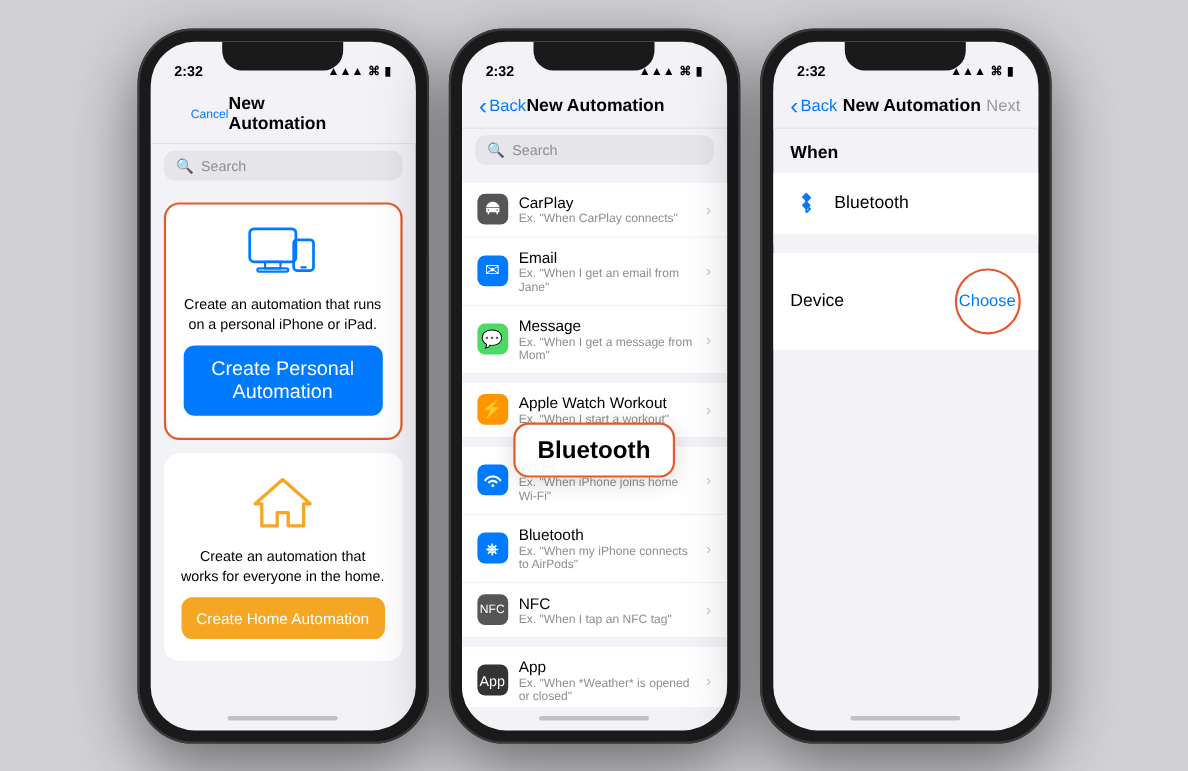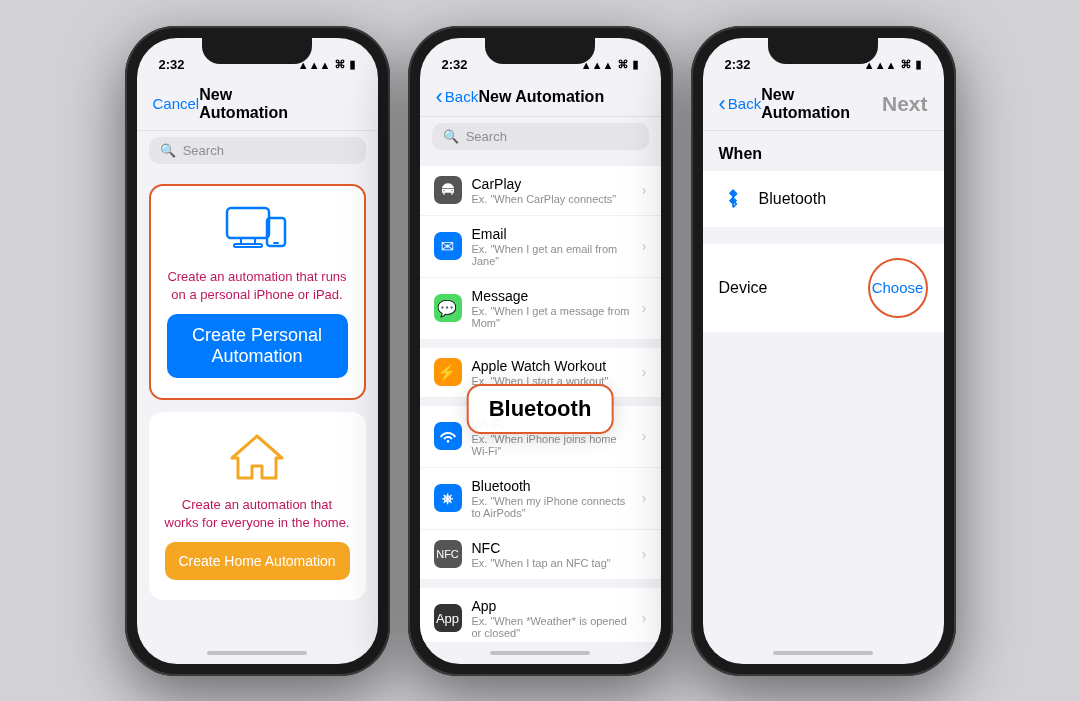--- a/index.html
+++ b/index.html
@@ -81,29 +81,30 @@
       flex-shrink: 0;
     }
 
     .nav-title {
       font-size: 16px;
       font-weight: 600;
       color: #000;
     }
 
     .nav-btn-blue {
-      font-size: 15px;
+      font-size: 11px;
       color: #007aff;
       font-weight: 400;
+      margin-left: 21px;
     }
 
     .nav-btn-gray {
-      font-size: 21px;
+      font-size: 15px;
       color: #999;
-      font-weight: 700;
+      font-weight: 400;
     }
 
     .nav-back {
       display: flex;
       align-items: center;
       font-size: 15px;
       color: #007aff;
     }
 
     .nav-back::before {
@@ -149,21 +150,21 @@
       align-items: center;
       gap: 10px;
     }
 
     .s1-card.highlighted {
       border: 2px solid #e05a2b;
     }
 
     .s1-card-text {
       font-size: 13px;
-      color: #be185d;
+      color: #000000;
       text-align: center;
       line-height: 1.4;
     }
 
     .s1-btn-blue {
       background: #007aff;
       color: #fff;
       border: none;
       border-radius: 10px;
       padding: 11px;

